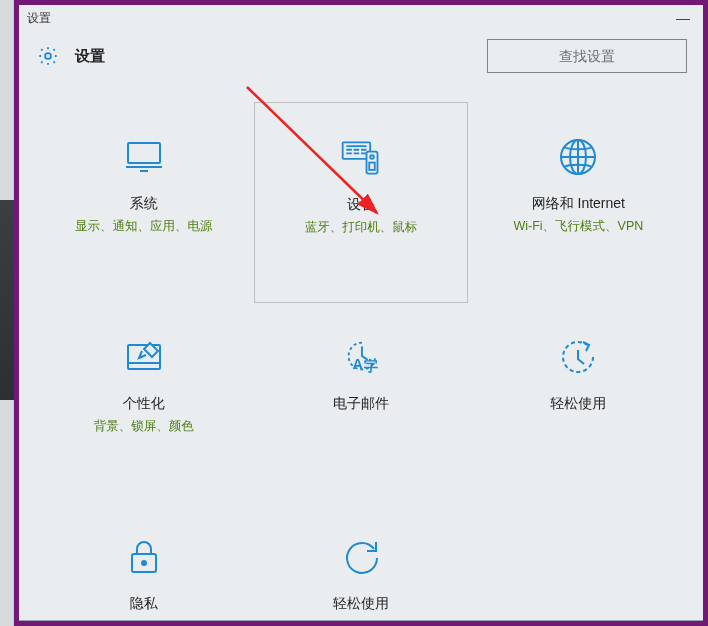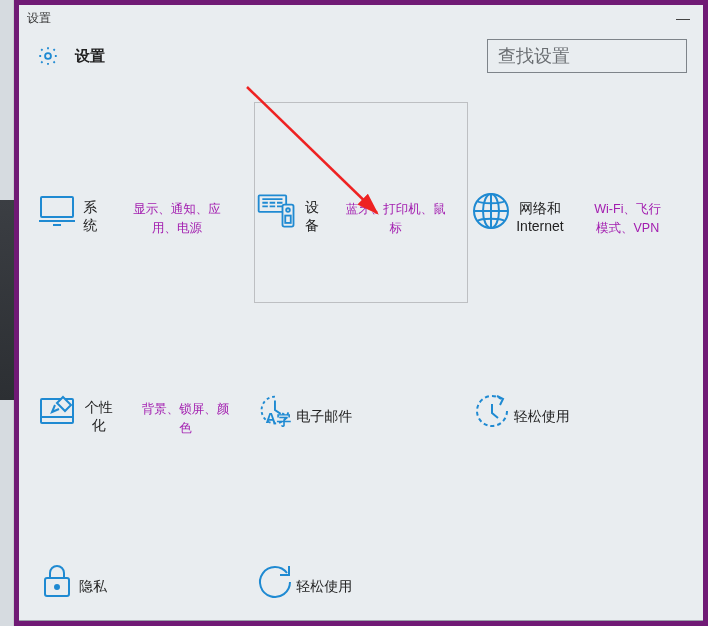--- a/index.html
+++ b/index.html
@@ -62,37 +62,38 @@
       font-size: 15px;
       font-weight: 600;
       color: #222;
     }
     .topbar .sp { flex: 1; }
     .search {
       width: 200px; height: 34px;
       border: 1px solid #7e848a;
       background: #fff0;
       padding: 0 10px;
-      font-size: 18px;
+      font-size: 14px;
       color: #555;
       outline: none;
       background: #e9edf0;
+      text-align: center;
     }
     .search::placeholder { color: #6a6e72; }
 
     .grid {
       position: relative;
       display: grid;
       grid-template-columns: repeat(3, 1fr);
       grid-template-rows: 200px 200px 140px;
       padding: 22px 16px 0 16px;
     }
     .tile {
       display: flex;
-      flex-direction: row;
+      flex-direction: column;
       align-items: center;
       padding-top: 32px;
       text-align: center;
       cursor: pointer;
     }
     .tile.highlight {
       border: 1px solid #bdbfc2;
       margin: -1px 2px 0 2px;
       padding-top: 33px;
     }
@@ -102,21 +103,21 @@
       margin-bottom: 16px;
       display: flex; align-items: center; justify-content: center;
     }
     .tname {
       font-size: 14px;
       color: #222;
       margin-bottom: 4px;
     }
     .tdesc {
       font-size: 12.5px;
-      color: #a21caf;
+      color: #4d7c0f;
       line-height: 1.5;
       padding: 0 20px;
     }
     
     .arrow {
       position: absolute;
       left: 218px; top: 2px;
       pointer-events: none;
     }
     

